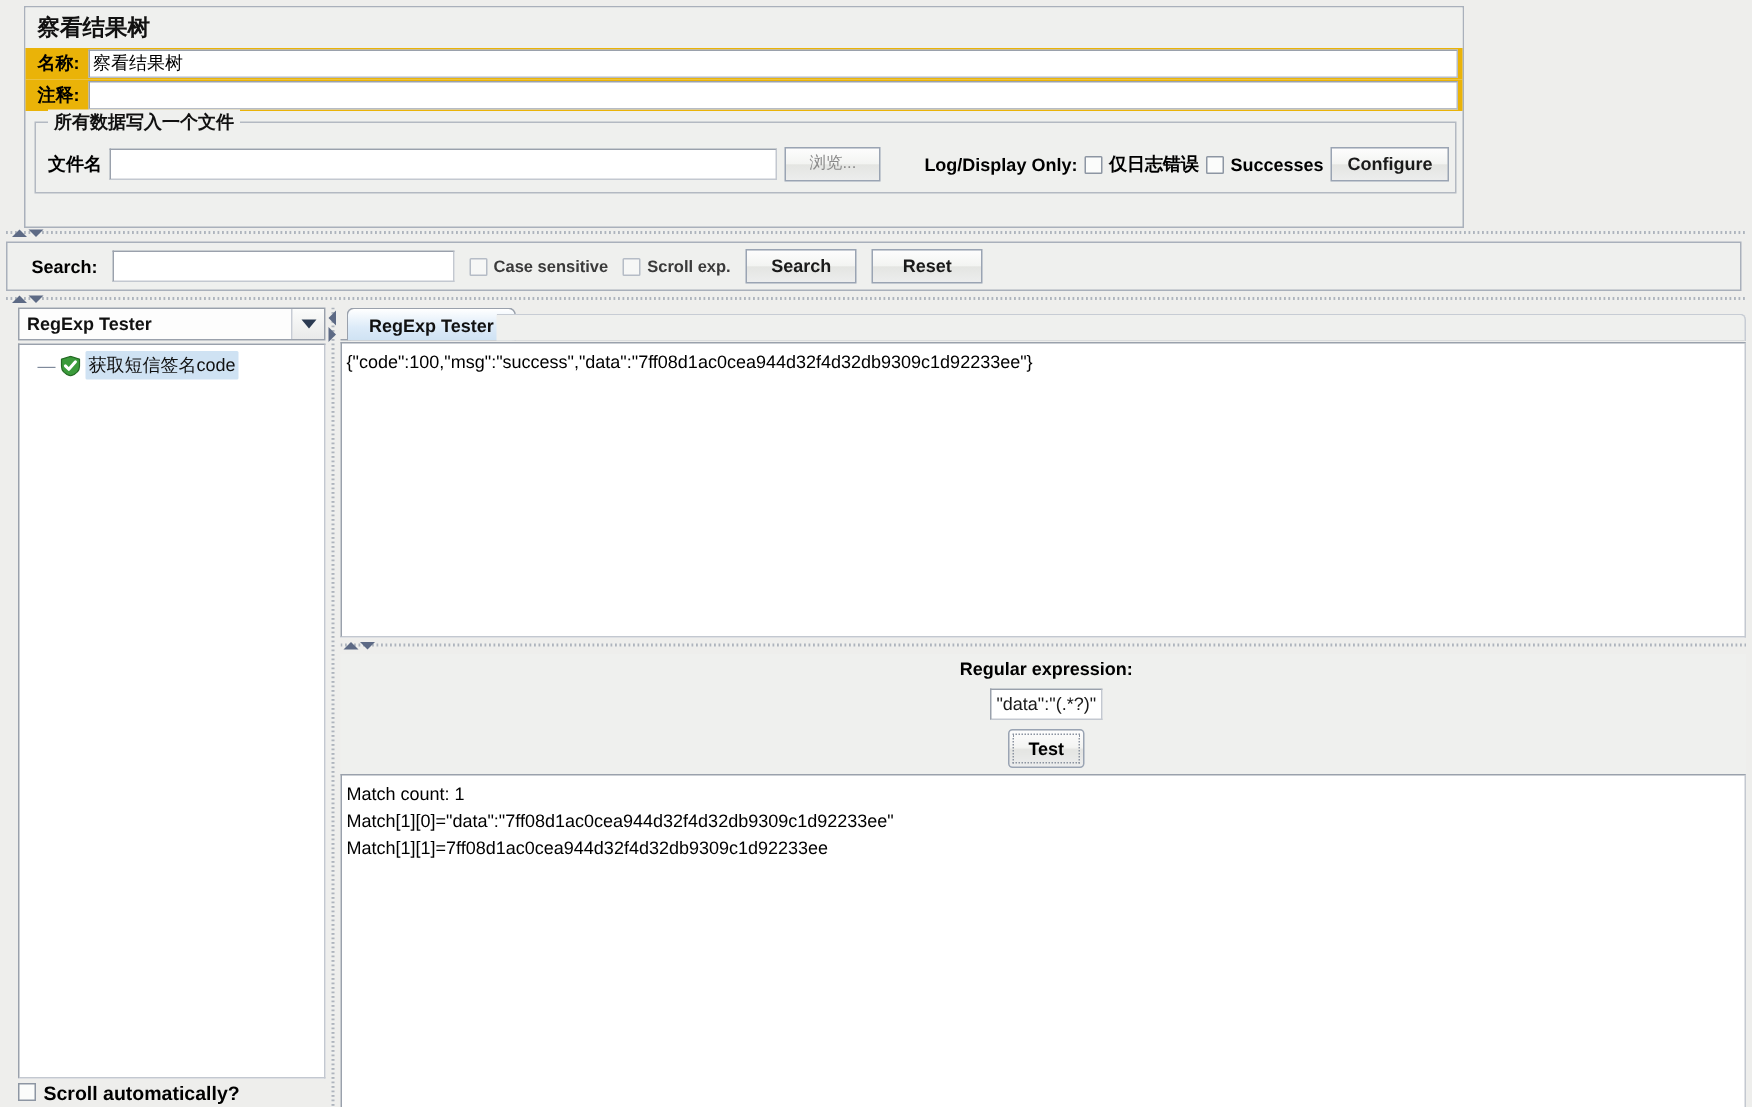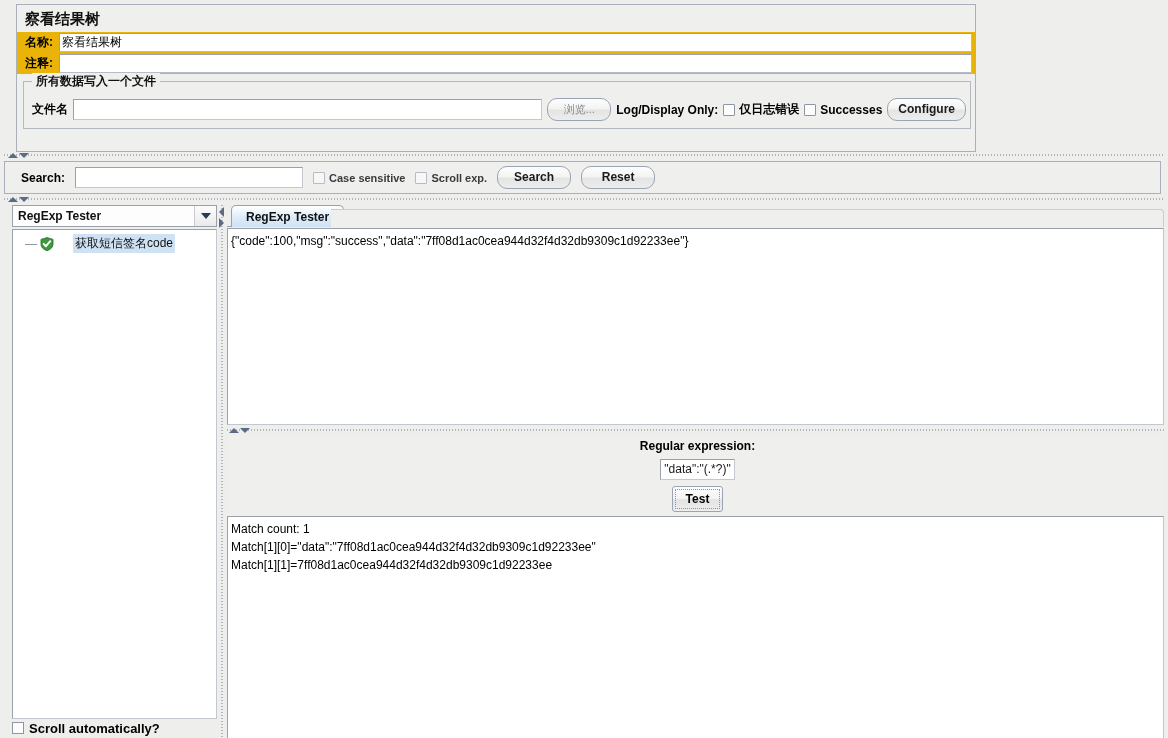--- a/index.html
+++ b/index.html
@@ -97,40 +97,40 @@
   .filename-input {
     flex: 1;
     height: 21px;
     background: #fff;
     border: 1px solid #9aa1ac;
     border-right-color: #c3c8d0;
     border-bottom-color: #c3c8d0;
   }
   .btn {
     border: 1px solid #9aa4b3;
-    border-radius: 10px;
+    border-radius: 0;
     background: linear-gradient(to bottom,#fdfdfd 0%,#f3f4f2 48%,#e4e5e2 52%,#eceded 100%);
     font-size: 12px;
     font-weight: bold;
     color: #1a1a1a;
     padding: 3px 10px;
     height: 23px;
     line-height: 15px;
     white-space: nowrap;
     cursor: default;
   }
   .btn.small-gray {
     font-weight: normal;
     color: #8a8a8a;
     font-size: 11px;
     width: 64px;
     text-align: center;
     padding: 3px 2px;
   }
-  .onlylbl { font-weight: bold; white-space: nowrap; }
+  .onlylbl { font-weight: bold; white-space: nowrap; margin-left: 24px; }
   .cbx {
     display: inline-flex;
     align-items: center;
     gap: 4px;
     white-space: nowrap;
   }
   .cbx .box {
     width: 12px; height: 12px;
     background: #fbfcfb;
     border: 1px solid #8d96a3;
@@ -260,21 +260,20 @@
     position: relative;
     width: 14px; height: 14px;
     flex: 0 0 14px;
   }
   .node-label {
     font-size: 12px;
     background: #cfe2f3;
     color: #111;
     padding: 1px 2px;
     border-radius: 1px;
-    margin-left: 16px;
   }
   .scroll-row {
     position: absolute;
     left: 0; bottom: 0;
     width: 205px;
     display: flex;
     align-items: center;
     gap: 5px;
     height: 20px;
     overflow: hidden;

